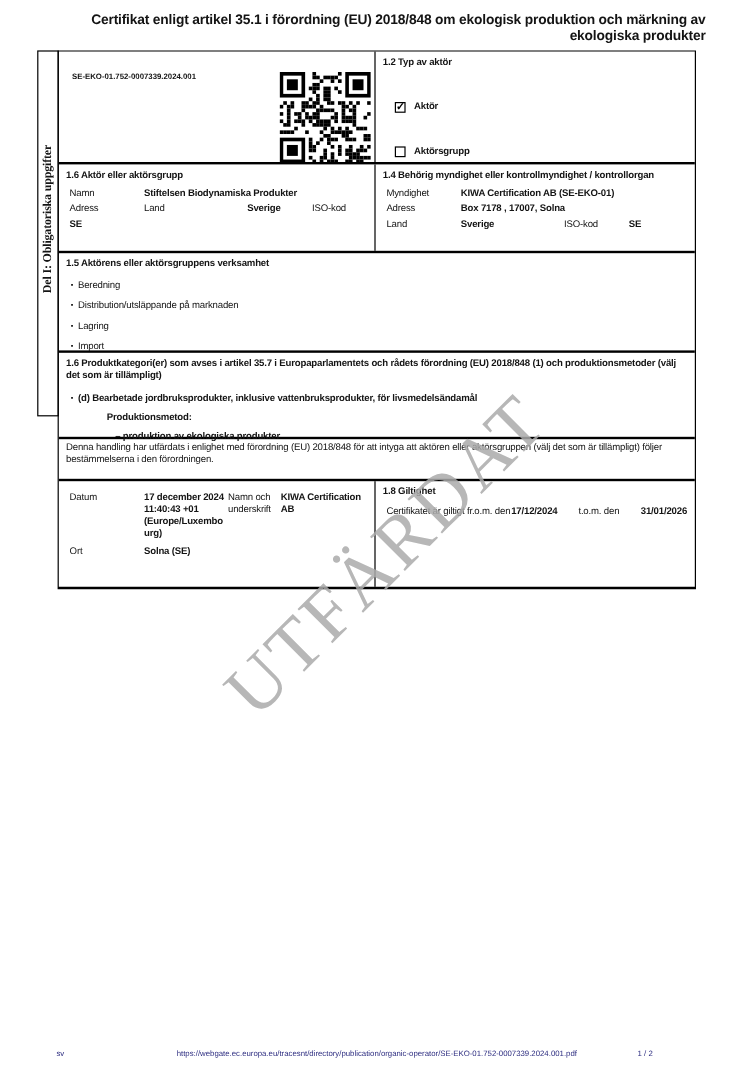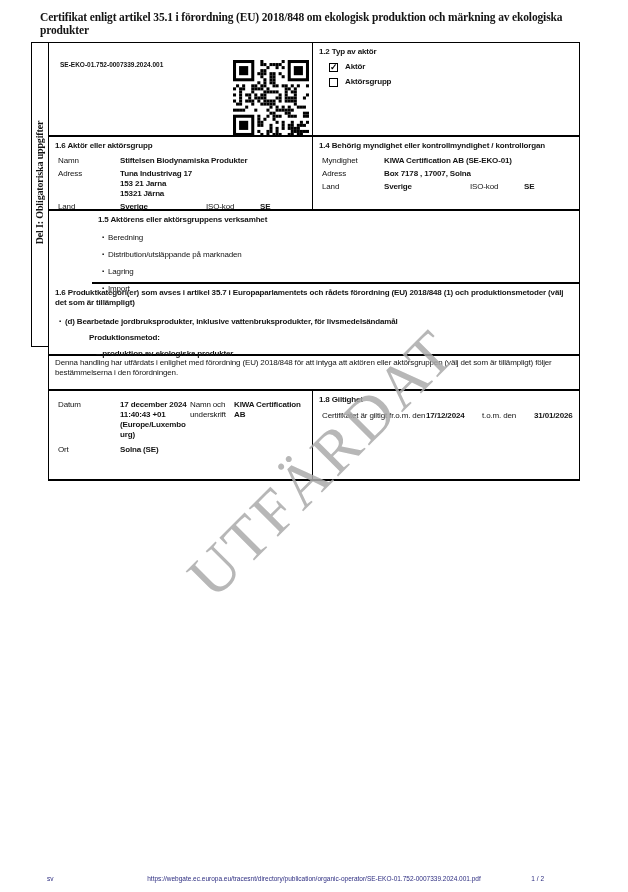--- a/index.html
+++ b/index.html
@@ -2,46 +2,46 @@
 <html><head>
 <meta charset="utf-8">
 <style>
   * { margin:0; padding:0; box-sizing:border-box; }
   html,body { background:#fff; }
   .page {
     position:relative; width:628px; height:892px; background:#fff; overflow:hidden;
     font-family:"Liberation Sans", sans-serif; color:#141414; letter-spacing:-0.15px;
   }
   .title {
-    position:absolute; top:11px; left:0; right:0; text-align:left;
-    font-family:Liberation Serif, serif; font-weight:700; font-size:11.5px; line-height:1.15;
+    position:absolute; top:11px; left:0; right:0; text-align:right;
+    font-family:Liberation Sans, sans-serif; font-weight:700; font-size:11.5px; line-height:1.15;
     margin:0 auto; padding:0 40px;
   }
   .sidebar {
     position:absolute; left:31px; top:42px; width:18px; height:305px;
     border:1px solid #000; background:#fff;
     display:flex; align-items:center; justify-content:center;
   }
   .sidebar-text {
     transform:rotate(-90deg) translateX(12px); white-space:nowrap;
     font-family:"Liberation Serif", serif; font-weight:700; font-size:10px;
   }
   .tbl { position:absolute; left:48px; top:42px; width:532px; border:1px solid #000; border-bottom-width:2px; background:transparent; }
   .row { display:flex; border-bottom:2px solid #000; }
   .row:last-child { border-bottom:none; }
   .cell { position:relative; padding:4px 6px; font-size:8px; line-height:1.25; }
   .cell.left { width:264px; border-right:1px solid #000; }
   .cell.right { flex:1; }
   .cell.full { width:100%; }
-  .r1 { height:94px; } .r2 { height:74px; } .r3 { height:73px;margin-left:43px; }
+  .r1 { height:94px; } .r2 { height:74px; } .r3 { height:83px; }
   .r4 { height:72px; } .r5 { height:35px; } .r6 { height:88px; }
   .hdr { font-size:8px; font-weight:700; }
   .docnum { margin:14px 0 0 5px; font-size:6.5px; font-weight:700; letter-spacing:0; }
   .qr { position:absolute; top:17px; right:3px; width:76px; height:76px; }
-  .cbrow { display:flex; align-items:center; margin:5px 0 0 10px; }
+  .cbrow { display:flex; align-items:center; margin:27px 0 0 10px; }
   .cb { position:relative; width:9px; height:9px; border:1.4px solid #000; display:inline-block; background:#fff; }
   .cb.checked::after { content:"✓"; position:absolute; left:0px; top:-2px; font-size:9px; font-weight:700; color:#000; }
   .cblabel { margin-left:7px; font-weight:700; }
   .kv { display:grid; margin:5px 0 0 3px; row-gap:3px; font-size:8px; }
   .kv13 { grid-template-columns:62px 86px 54px 1fr; }
   .kv17 { grid-template-columns:62px 70px 44px 1fr; row-gap:5px; }
   .kv18 { grid-template-columns:104px 56px 52px 1fr; margin-top:6px; }
   .lbl { font-weight:400; }
   .val { font-weight:700; }
   .span3 { grid-column:2 / 5; }
@@ -298,25 +298,20 @@
       </div>
     </div>
 
     <div class="row r2">
       <div class="cell left">
         <div class="hdr">1.6 Aktör eller aktörsgrupp</div>
         <div class="kv kv13">
           <span class="lbl">Namn</span>
           <span class="val span3">Stiftelsen Biodynamiska Produkter</span>
           <span class="lbl">Adress</span>
-          <div class="val span3">
-            <div>Tuna Industrivag 17</div>
-            <div>153 21 Jarna</div>
-            <div>15321 Järna</div>
-          </div>
           <span class="lbl">Land</span>
           <span class="val">Sverige</span>
           <span class="lbl">ISO-kod</span>
           <span class="val">SE</span>
         </div>
       </div>
       <div class="cell right">
         <div class="hdr">1.4 Behörig myndighet eller kontrollmyndighet / kontrollorgan</div>
         <div class="kv kv13">
           <span class="lbl">Myndighet</span>

